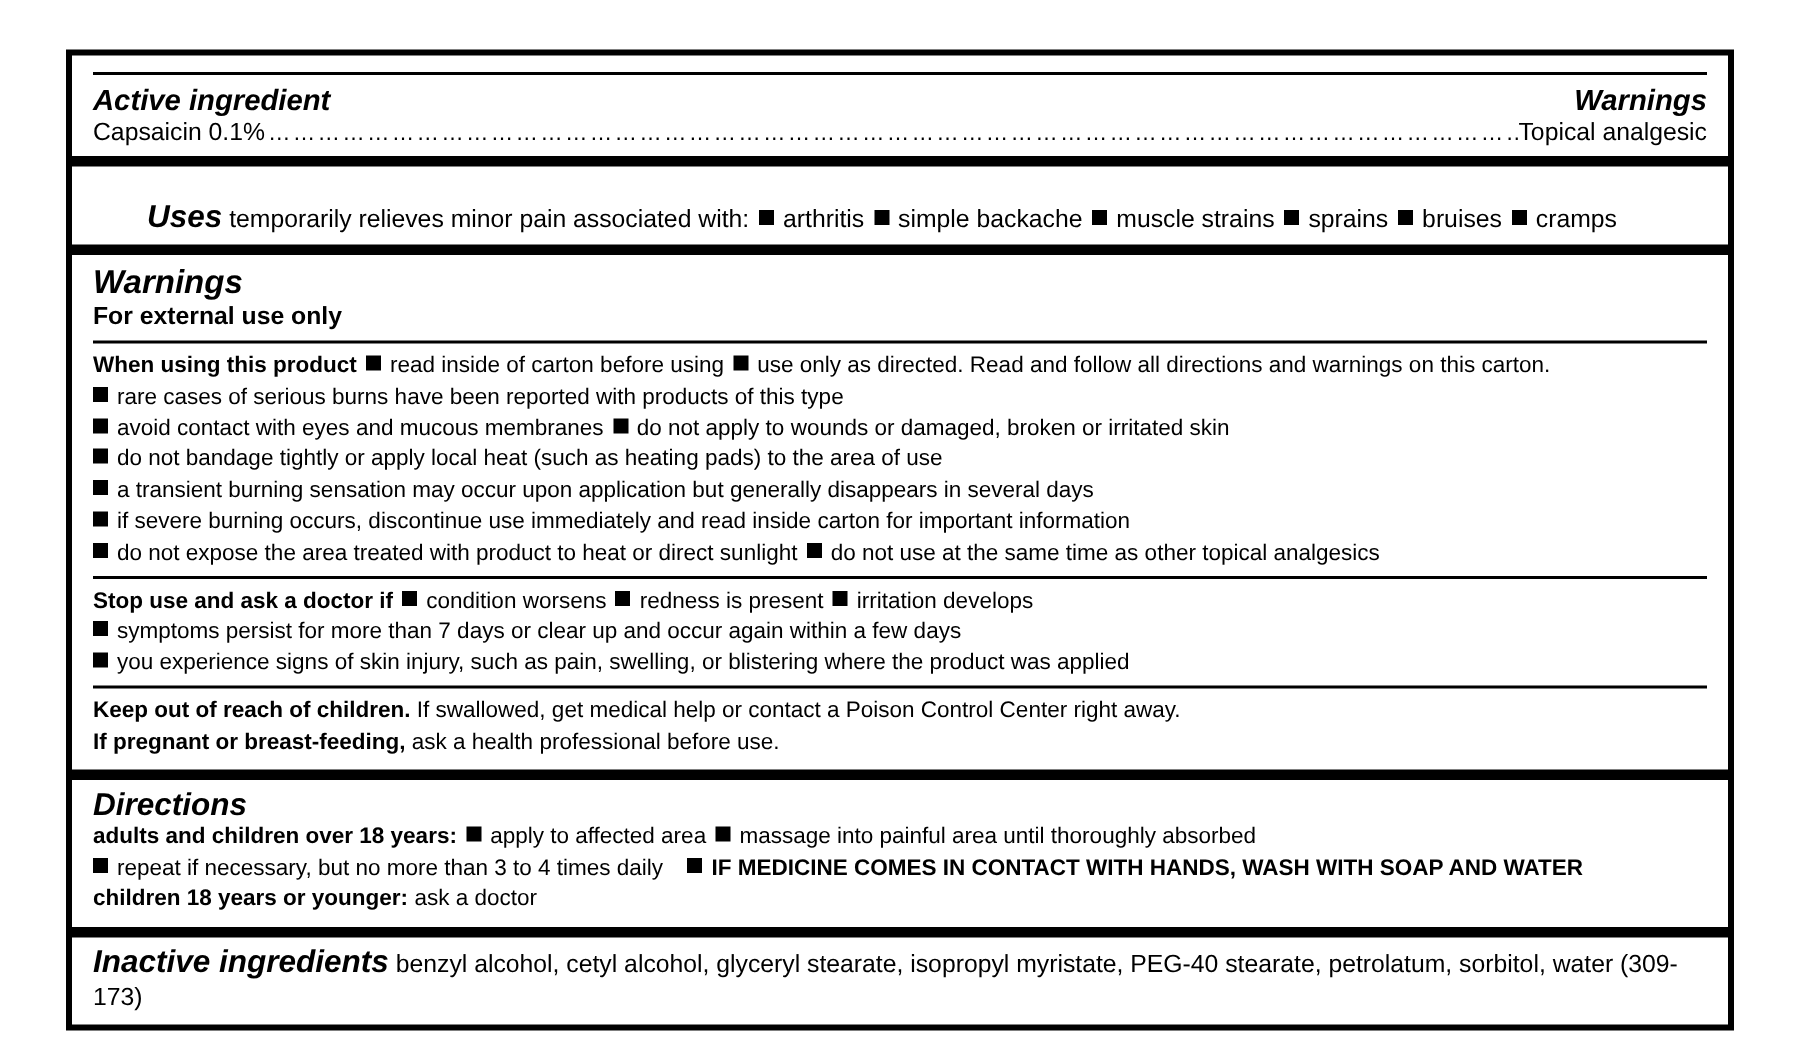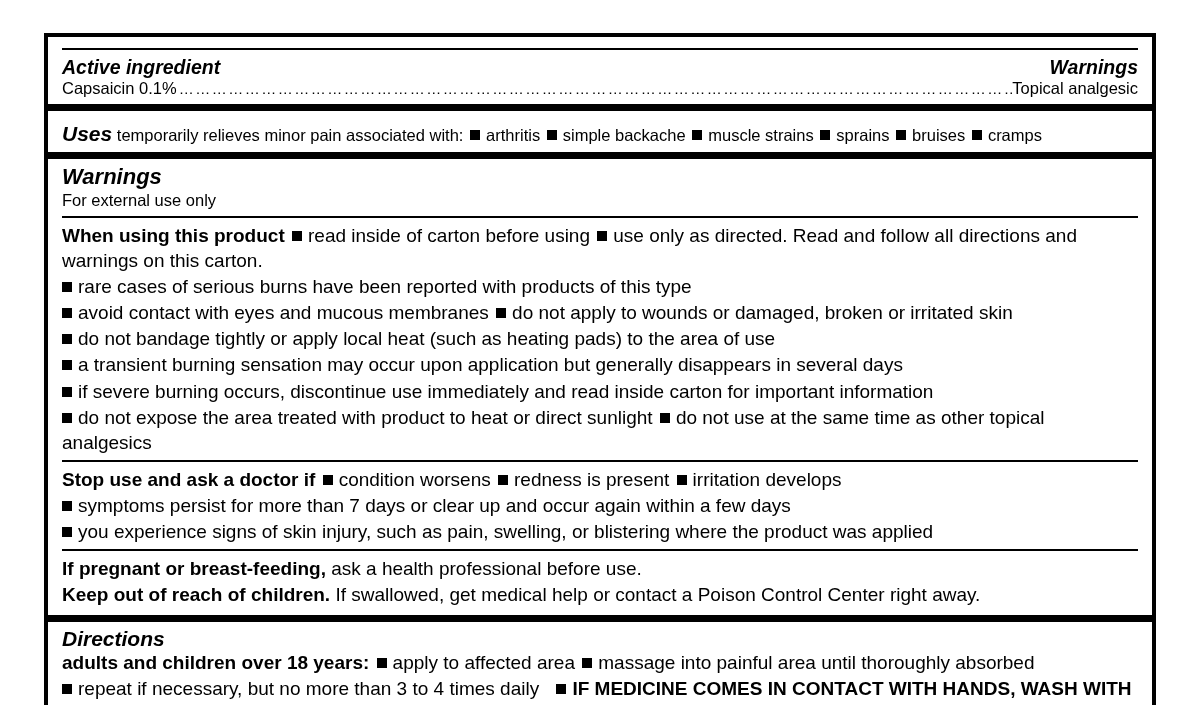--- a/index.html
+++ b/index.html
@@ -66,21 +66,21 @@
     font-weight: bold;
     font-size: 21px;
     line-height: 1.1;
   }
   .row-between {
     display: flex;
     justify-content: space-between;
     align-items: baseline;
   }
   .body-txt {
-    font-size: 19px;
+    font-size: 15px;
     line-height: 1.32;
   }
   .bold {
     font-weight: bold;
   }
   .dotline {
     font-size: 16.5px;
     line-height: 1.3;
     display: flex;
     align-items: baseline;
@@ -116,25 +116,25 @@
     font-size: 16.5px;
     line-height: 1.3;
   }
   .warn-title {
     font-style: italic;
     font-weight: bold;
     font-size: 22px;
     line-height: 1.15;
   }
   .sub-bold {
-    font-weight: normal;
-    font-size: 16.5px;
-    line-height: 1.3;
-  }
-  .sec-uses { padding: 11px 14px 6px 14px; }
+    font-weight: bold;
+    font-size: 16.5px;
+    line-height: 1.3;
+  }
+  .sec-uses { padding: 22px 14px 6px 14px; margin-left: 36px; }
   .sec-warn { padding: 5px 14px 7px 14px; }
   .sec-dir  { padding: 5px 14px 8px 14px; }
   .sec-inact{ padding: 5px 14px 7px 14px; }
   .inact-line {
     font-size: 16.5px;
     line-height: 1.3;
   }
   .nowrap { white-space: nowrap; }
 </style>
 </head>
@@ -224,26 +224,26 @@
         </div>
         <div class="line">
           <span class="sq sq-first"></span><span>you experience signs of skin injury, such as pain, swelling, or blistering where the product was applied</span>
         </div>
       </div>
 
       <div class="rule-thin"></div>
 
       <div class="body-txt">
         <div class="line">
+          <span class="bold">Keep out of reach of children.</span>
+          <span>If swallowed, get medical help or contact a Poison Control Center right away.</span>
+        </div>
+        <div class="line">
           <span class="bold">If pregnant or breast-feeding,</span>
           <span>ask a health professional before use.</span>
-        </div>
-        <div class="line">
-          <span class="bold">Keep out of reach of children.</span>
-          <span>If swallowed, get medical help or contact a Poison Control Center right away.</span>
         </div>
       </div>
     </div>
 
     <div class="rule-thick"></div>
 
     <div class="sec-dir">
       <div class="hdr-italic-lg">Directions</div>
       <div class="body-txt">
         <div class="line">

